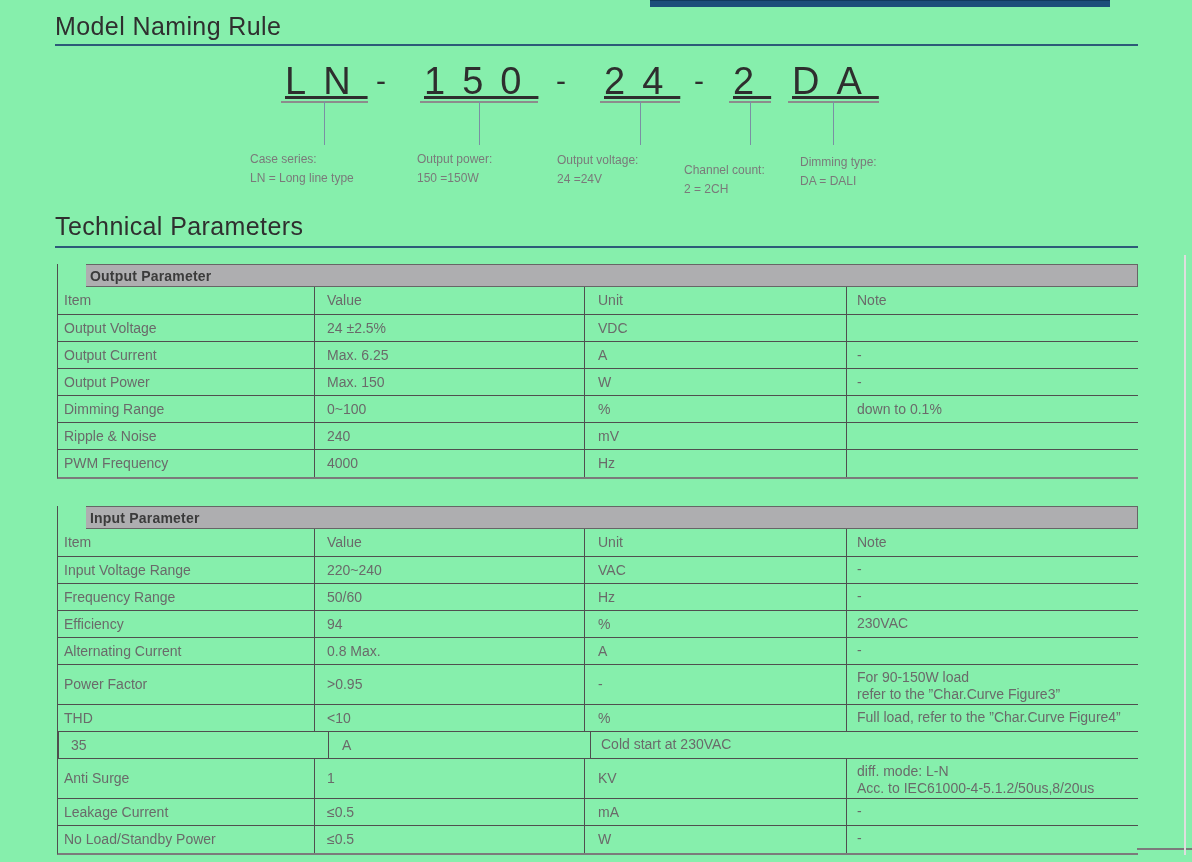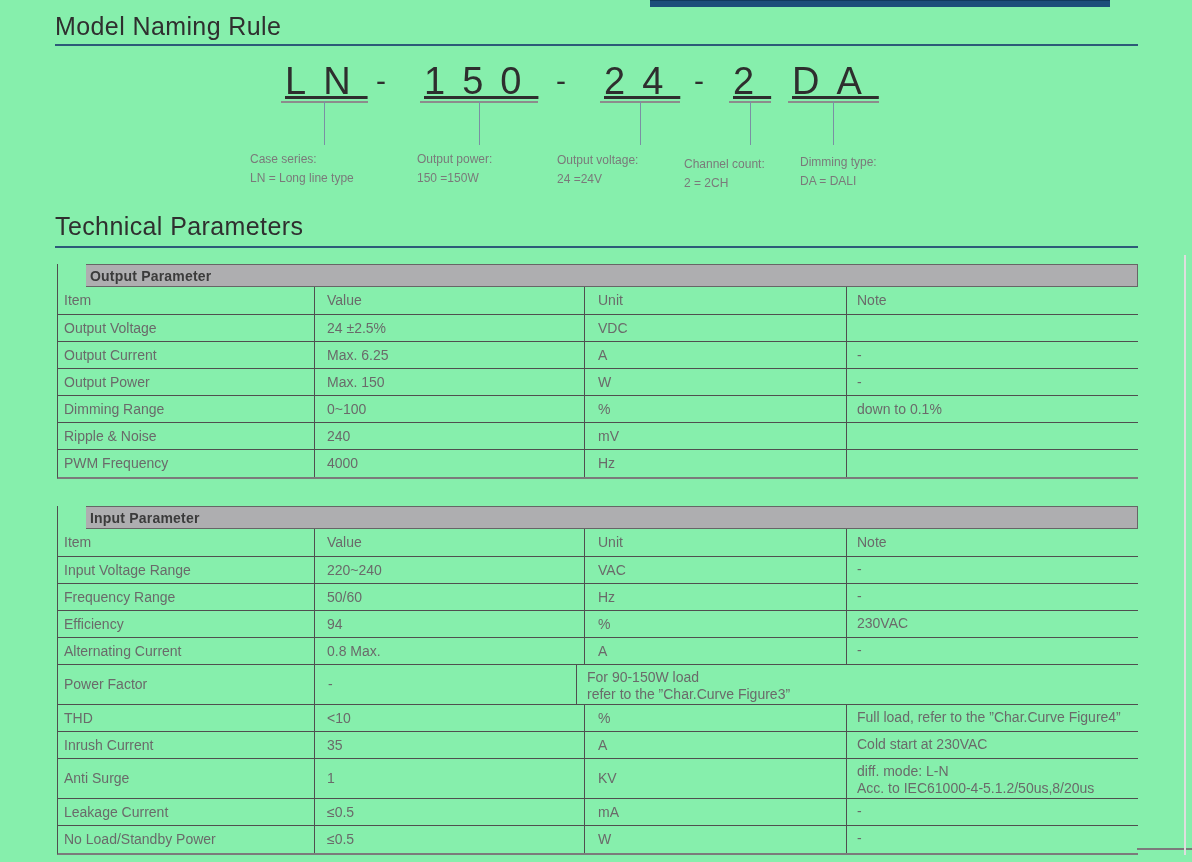--- a/index.html
+++ b/index.html
@@ -80,21 +80,21 @@
   .code-label {
     position: absolute;
     font-size: 12px;
     line-height: 19px;
     color: #7a7a7a;
     white-space: nowrap;
   }
   .l0 { left: 250px; top: 150px; }
   .l1 { left: 417px; top: 150px; }
   .l2 { left: 557px; top: 151px; }
-  .l3 { left: 684px; top: 155px; }
+  .l3 { left: 684px; top: 161px; }
   .l4 { left: 800px; top: 153px; }
 
   
   .ptable {
     position: absolute;
     left: 57px;
     width: 1081px;
     border-left: 1px solid #4f4f4f;
     border-bottom: 2px solid #7b7b7b;
     box-sizing: border-box;
@@ -285,34 +285,34 @@
 
         <div class="prow">
           <div class="c item">Alternating Current</div>
           <div class="c value">0.8 Max.</div>
           <div class="c unit">A</div>
           <div class="c note">-</div>
         </div>
 
         <div class="prow">
           <div class="c item">Power Factor</div>
+          <div class="c value">&gt;0.95</div>
           <div class="c unit">-</div>
           <div class="c note">For 90-150W load
 refer to the ”Char.Curve Figure3”</div>
         </div>
 
         <div class="prow">
           <div class="c item">THD</div>
           <div class="c value">&lt;10</div>
           <div class="c unit">%</div>
           <div class="c note">Full load, refer to the ”Char.Curve Figure4”</div>
         </div>
 
         <div class="prow">
-          <div class="c item">Inrush Current</div>
           <div class="c value">35</div>
           <div class="c unit">A</div>
           <div class="c note">Cold start at 230VAC</div>
         </div>
 
         <div class="prow">
           <div class="c item">Anti Surge</div>
           <div class="c value">1</div>
           <div class="c unit">KV</div>
           <div class="c note">diff. mode: L-N

